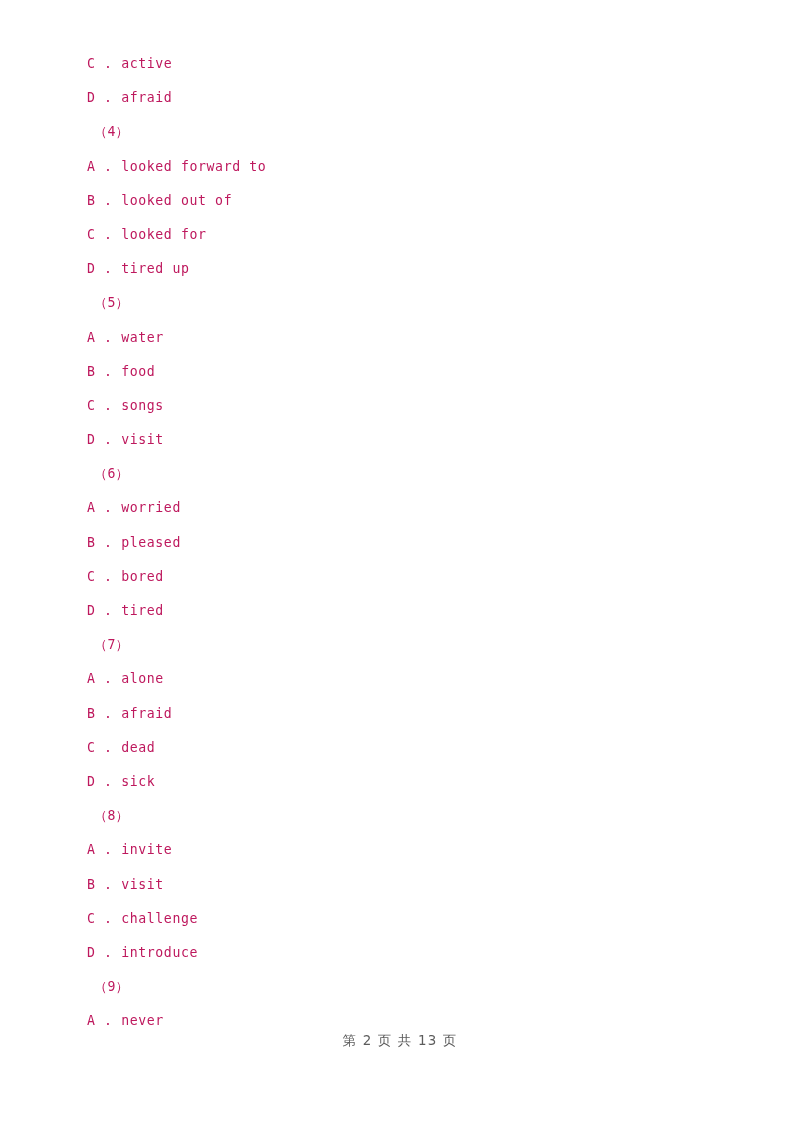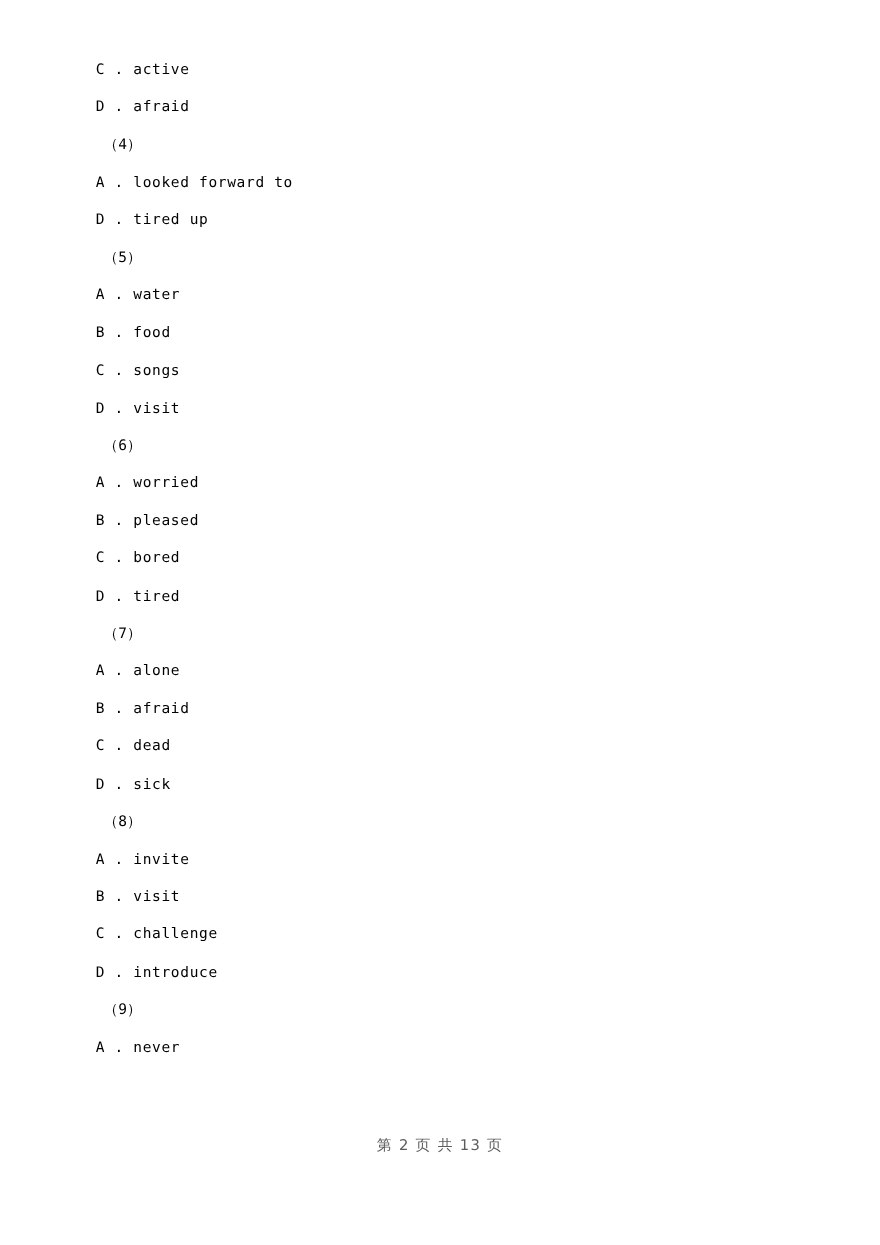--- a/index.html
+++ b/index.html
@@ -18,21 +18,21 @@
   .content {
     position: absolute;
     left: 87px;
     top: 47px;
     width: 620px;
   }
   .line {
     height: 34.2px;
     line-height: 34.2px;
     white-space: pre;
-    color: #000000;
+    color: #be185d;
     font-size: 13.2px;
     letter-spacing: 0.6px;
   }
   .line.option {
     padding-left: 0px;
   }
   .line.qnum {
     padding-left: 7px;
     font-size: 13.2px;
     letter-spacing: 0.2px;
@@ -53,20 +53,22 @@
 </head>
 <body>
 
 <div class="page">
 
   <div class="content" id="content-root">
       <div class="line option">C . active</div>
       <div class="line option">D . afraid</div>
       <div class="line qnum">（4）</div>
       <div class="line option">A . looked forward to</div>
+      <div class="line option">B . looked out of</div>
+      <div class="line option">C . looked for</div>
       <div class="line option">D . tired up</div>
       <div class="line qnum">（5）</div>
       <div class="line option">A . water</div>
       <div class="line option">B . food</div>
       <div class="line option">C . songs</div>
       <div class="line option">D . visit</div>
       <div class="line qnum">（6）</div>
       <div class="line option">A . worried</div>
       <div class="line option">B . pleased</div>
       <div class="line option">C . bored</div>

